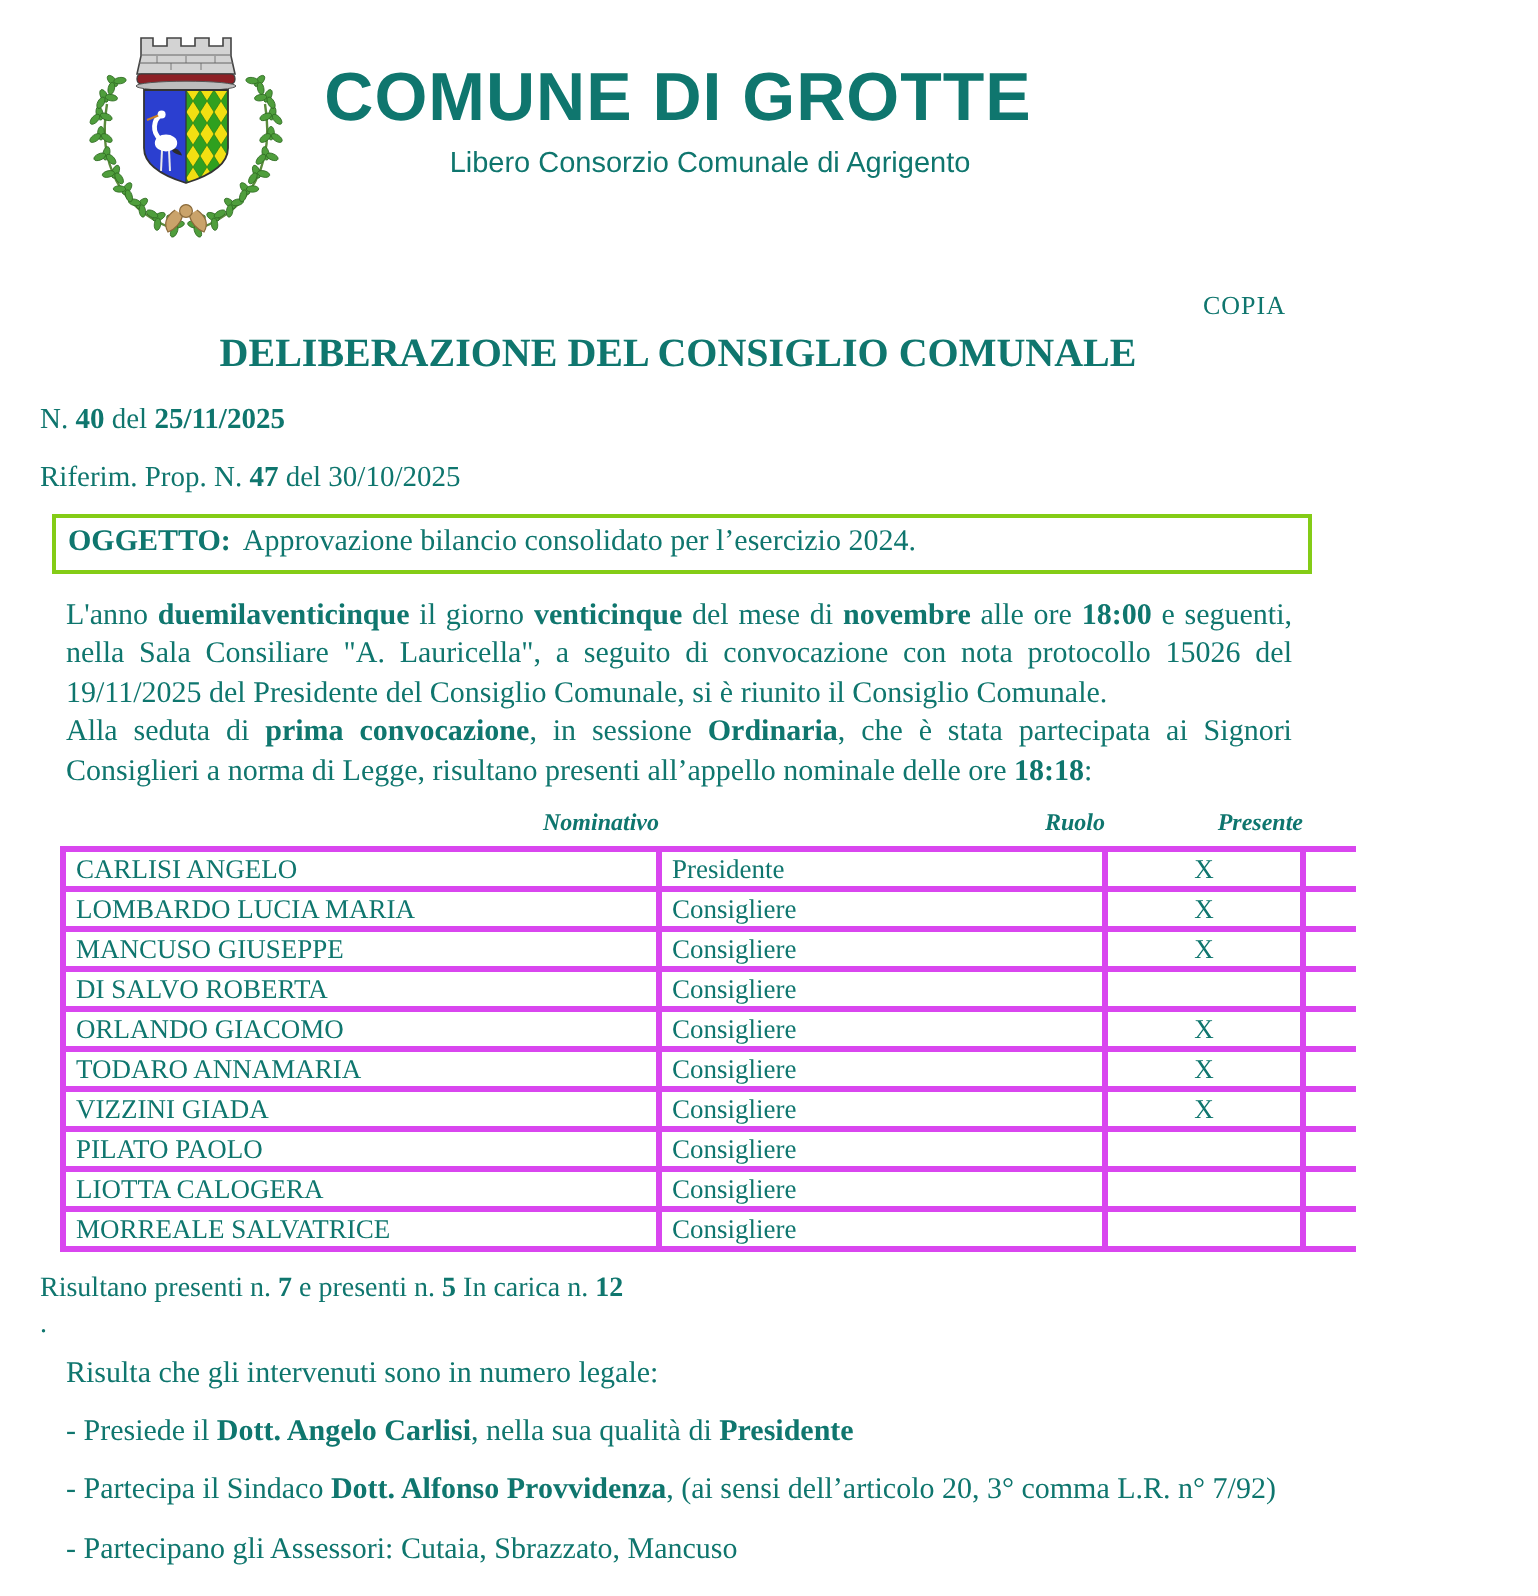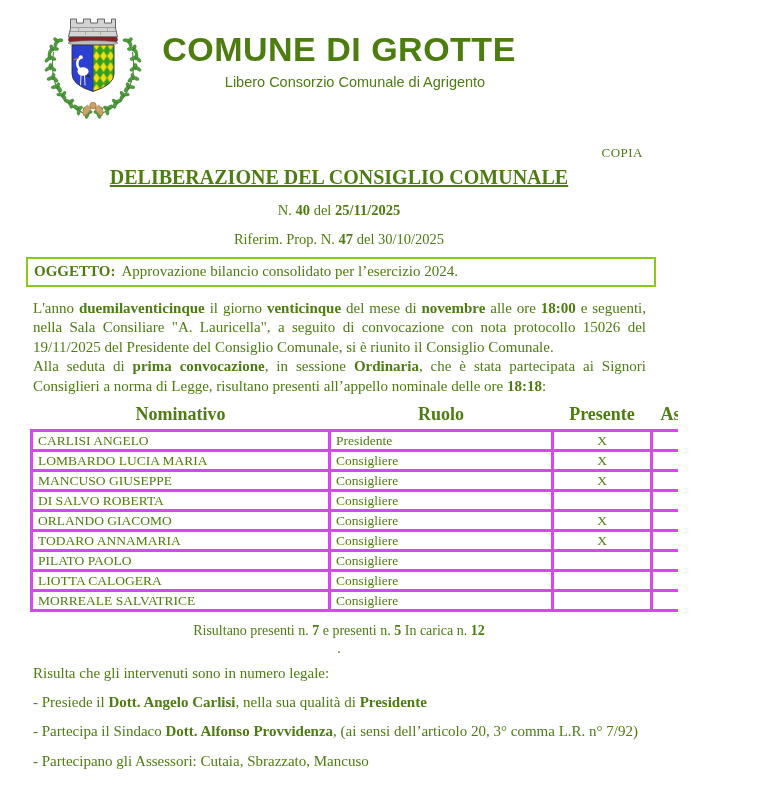--- a/index.html
+++ b/index.html
@@ -1,35 +1,35 @@
 <!DOCTYPE html>
 <html style="--shield-blue: #2b3fd0; --shield-yellow: #f2df12; --lozenge-green: #2fa01f; --wreath-green: #4f9e3c; --wreath-outline: #2e6b22; --crown-gray: #d3d3d3; --crown-band-red: #8d2026; --knot-brown: #caa36a; --stork-white: #ffffff;"><head>
 <meta charset="utf-8">
 <style>
   html,body{margin:0;padding:0;background:#fff;}
   .page{
     position:relative;
     width:678px;height:798px;
-    background:#fff;color:#4d7c0f;
+    background:#fff;color:#0f766e;
     font-family:"Liberation Serif", serif;
     overflow:hidden;
   }
   
   .header{position:relative;height:128px;}
   .coa{position:absolute;left:40px;top:12px;width:106px;height:110px;}
   .header-text{text-align:center;padding-top:30px;}
   .header-text h1{
     margin:0;font-family:"Liberation Sans",sans-serif;
     font-weight:bold;font-size:34px;letter-spacing:.5px;
   }
   .subtitle{font-family:"Liberation Sans",sans-serif;font-size:14.5px;margin-top:5px;padding-left:32px;}
   
   .copia{font-size:13px;text-align:right;padding-right:35px;margin-top:17px;letter-spacing:.5px;}
-  .delib-heading{font-size:20px;font-weight:bold;text-align:center;margin:5px 0 0;text-decoration:underline;}
-  .center-line{text-align:center;margin:0;}
+  .delib-heading{font-size:20px;font-weight:bold;text-align:center;margin:5px 0 0;}
+  .center-line{text-align:left;margin:0;padding-left:20px;}
   .delib-number{font-size:14.5px;margin-top:13px;}
   .delib-rif{font-size:14.5px;margin-top:12px;}
   
   .oggetto-box{
     margin:9px 22px 0 26px;border:2px solid #84cc16;
     padding:4px 6px 5px;font-size:15px;
   }
   .oggetto-box b{margin-right:6px;}
   
   .body-par{
@@ -40,22 +40,22 @@
   
   table.attendance{
     margin:7px 0 0 30px;border-collapse:collapse;table-layout:fixed;
     width:697px;font-size:13.5px;
   }
   table.attendance col.c1{width:298px;}
   table.attendance col.c2{width:223px;}
   table.attendance col.c3{width:99px;}
   table.attendance col.c4{width:77px;}
   table.attendance thead th{
-    border:none;font-weight:bold;text-align:center;
-    padding:1px 0 4px;font-size:18px;
+    border:none;font-weight:bold;text-align:right;
+    padding:1px 0 4px;font-size:12px;font-style:italic;
   }
   table.attendance tbody td{
     border:3px solid #d946ef;height:17px;padding:0 0 0 5px;
     overflow:hidden;white-space:nowrap;
   }
   table.attendance tbody td.mark{text-align:center;padding:0;}
   
   .presenti{font-size:14px;margin-top:11px;}
   .stray-dot{font-size:14px;margin-top:5px;line-height:10px;}
   .footer-line{font-size:15px;margin:11px 0 0 33px;}
@@ -207,20 +207,26 @@
           <td class="mark">X</td>
           <td class="mark"></td>
         </tr>
         <tr>
           <td>TODARO ANNAMARIA</td>
           <td>Consigliere</td>
           <td class="mark">X</td>
           <td class="mark"></td>
         </tr>
         <tr>
+          <td>VIZZINI GIADA</td>
+          <td>Consigliere</td>
+          <td class="mark">X</td>
+          <td class="mark"></td>
+        </tr>
+        <tr>
           <td>PILATO PAOLO</td>
           <td>Consigliere</td>
           <td class="mark"></td>
           <td class="mark">X</td>
         </tr>
         <tr>
           <td>LIOTTA CALOGERA</td>
           <td>Consigliere</td>
           <td class="mark"></td>
           <td class="mark">X</td>

